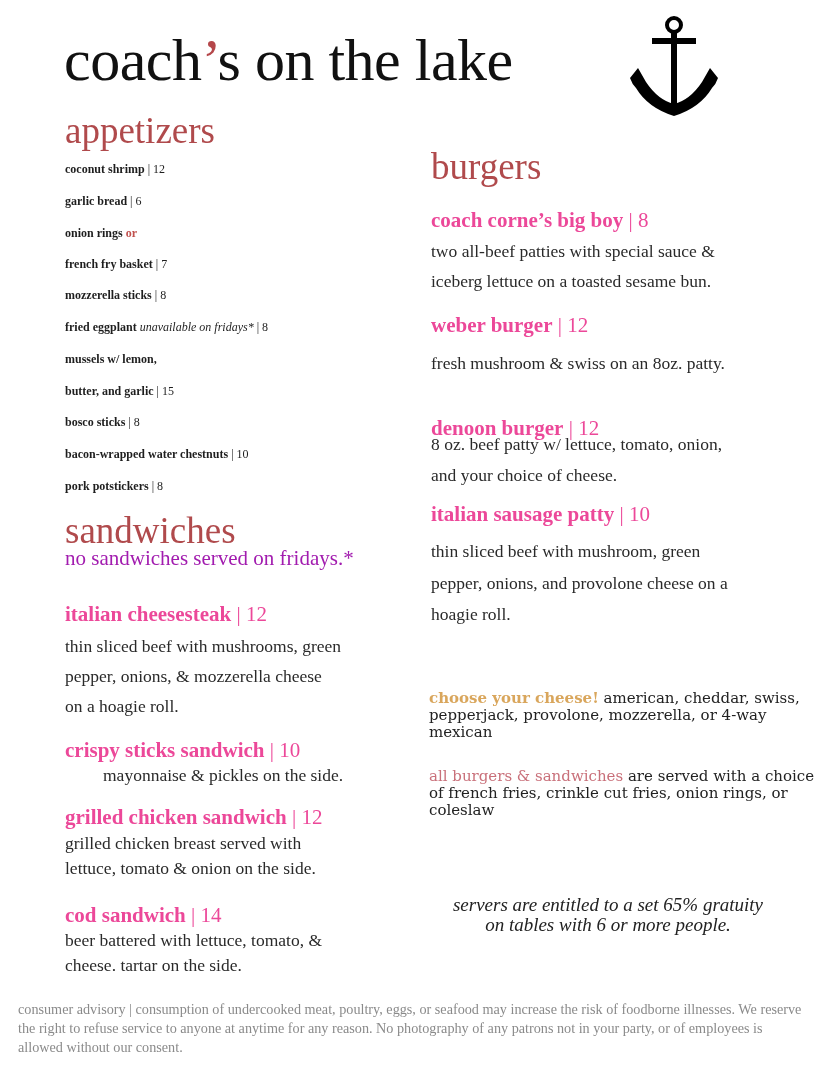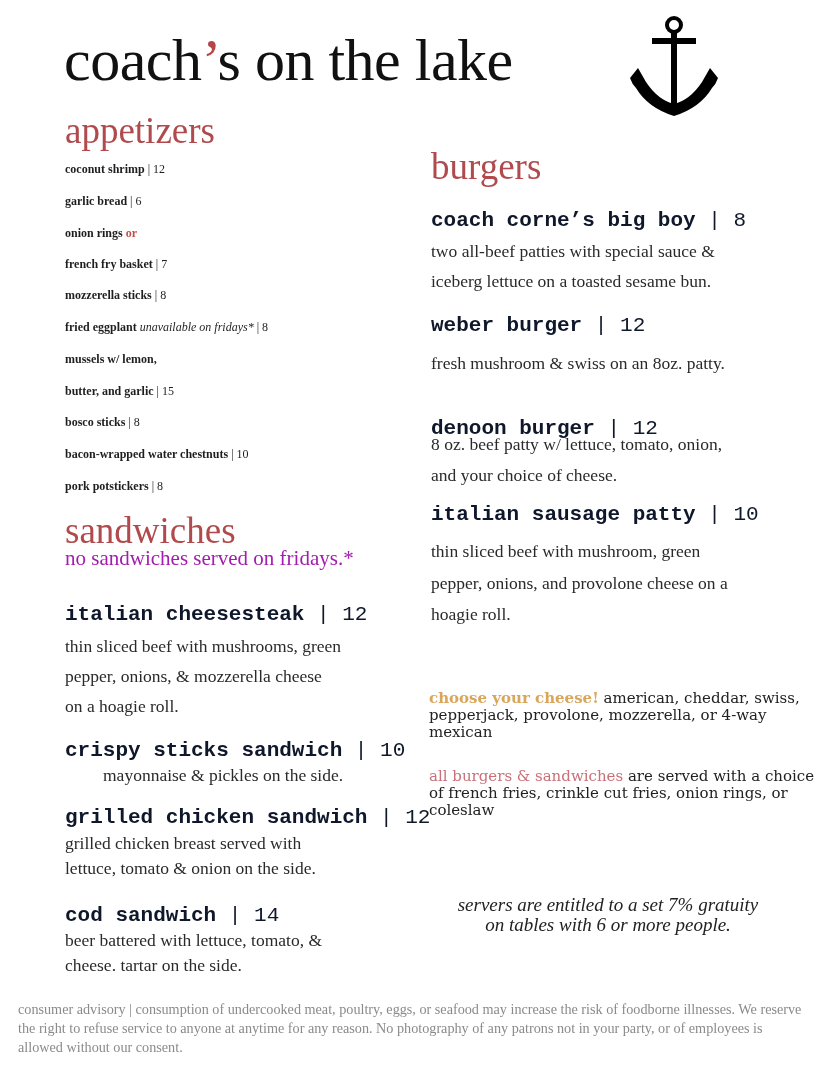--- a/index.html
+++ b/index.html
@@ -10,22 +10,22 @@
              letter-spacing: -0.5px; color: #111; line-height: 1; white-space: nowrap; }
     .title .apos { color: #b5474a; }
     .anchor { left: 624px; top: 12px; width: 100px; height: 108px; }
     .section-head { font-family: "Liberation Serif", serif; font-size: 37px; color: #b04a4c;
                     line-height: 1; white-space: nowrap; }
     .app-item { font-family: "Liberation Serif", serif; font-weight: bold; font-size: 12px;
                 color: #1e1e1e; white-space: nowrap; line-height: 1; }
     .app-item .sep, .app-item .price { font-weight: normal; }
     .app-item .or { color: #c0504d; }
     .app-item .note { font-style: italic; font-weight: normal; }
-    .item-name { font-family: Liberation Mono, monospace; font-weight: bold; font-size: 21px;
-                 color: #0f172a; white-space: nowrap; line-height: 1; }
+    .item-name { font-family: Liberation Serif, serif; font-weight: bold; font-size: 21px;
+                 color: #ec4899; white-space: nowrap; line-height: 1; }
     .item-name .sep, .item-name .price { font-weight: normal; }
     .desc { font-family: "Liberation Serif", serif; font-size: 17.5px; color: #2a2a2a;
             line-height: 1; white-space: nowrap; }
     .sub-note { font-family: "Liberation Serif", serif; font-size: 21px; color: #a21caf;
                 white-space: nowrap; line-height: 1; }
     .info { font-family: "DejaVu Serif", serif; font-size: 15px; color: #222; line-height: 17px;
             width: 390px; }
     .info .gold { color: #d9a65c; font-weight: bold; }
     .info .pink { color: #c9707a; }
     .gratuity { font-family: "Liberation Serif", serif; font-style: italic; font-size: 19px;
@@ -103,17 +103,17 @@
 
 <div class="abs info" style="left:429px; top:690px;">
   <span class="gold">choose your cheese!</span><span> american, cheddar, swiss, pepperjack, provolone, mozzerella, or 4-way mexican</span>
 </div>
 
 <div class="abs info" style="left:429px; top:768px;">
   <span class="pink">all burgers &amp; sandwiches</span><span> are served with a choice of french fries, crinkle cut fries, onion rings, or coleslaw</span>
 </div>
 
 <div class="abs gratuity" style="left:418px; top:895px;">
-  <div>servers are entitled to a set 7% gratuity</div>
+  <div>servers are entitled to a set 65% gratuity</div>
   <div>on tables with 6 or more people.</div>
 </div>
 
 <div class="abs advisory">consumer advisory | consumption of undercooked meat, poultry, eggs, or seafood may increase the risk of foodborne illnesses. We reserve the right to refuse service to anyone at anytime for any reason. No photography of any patrons not in your party, or of employees is allowed without our consent.</div>
 
 </body></html>

